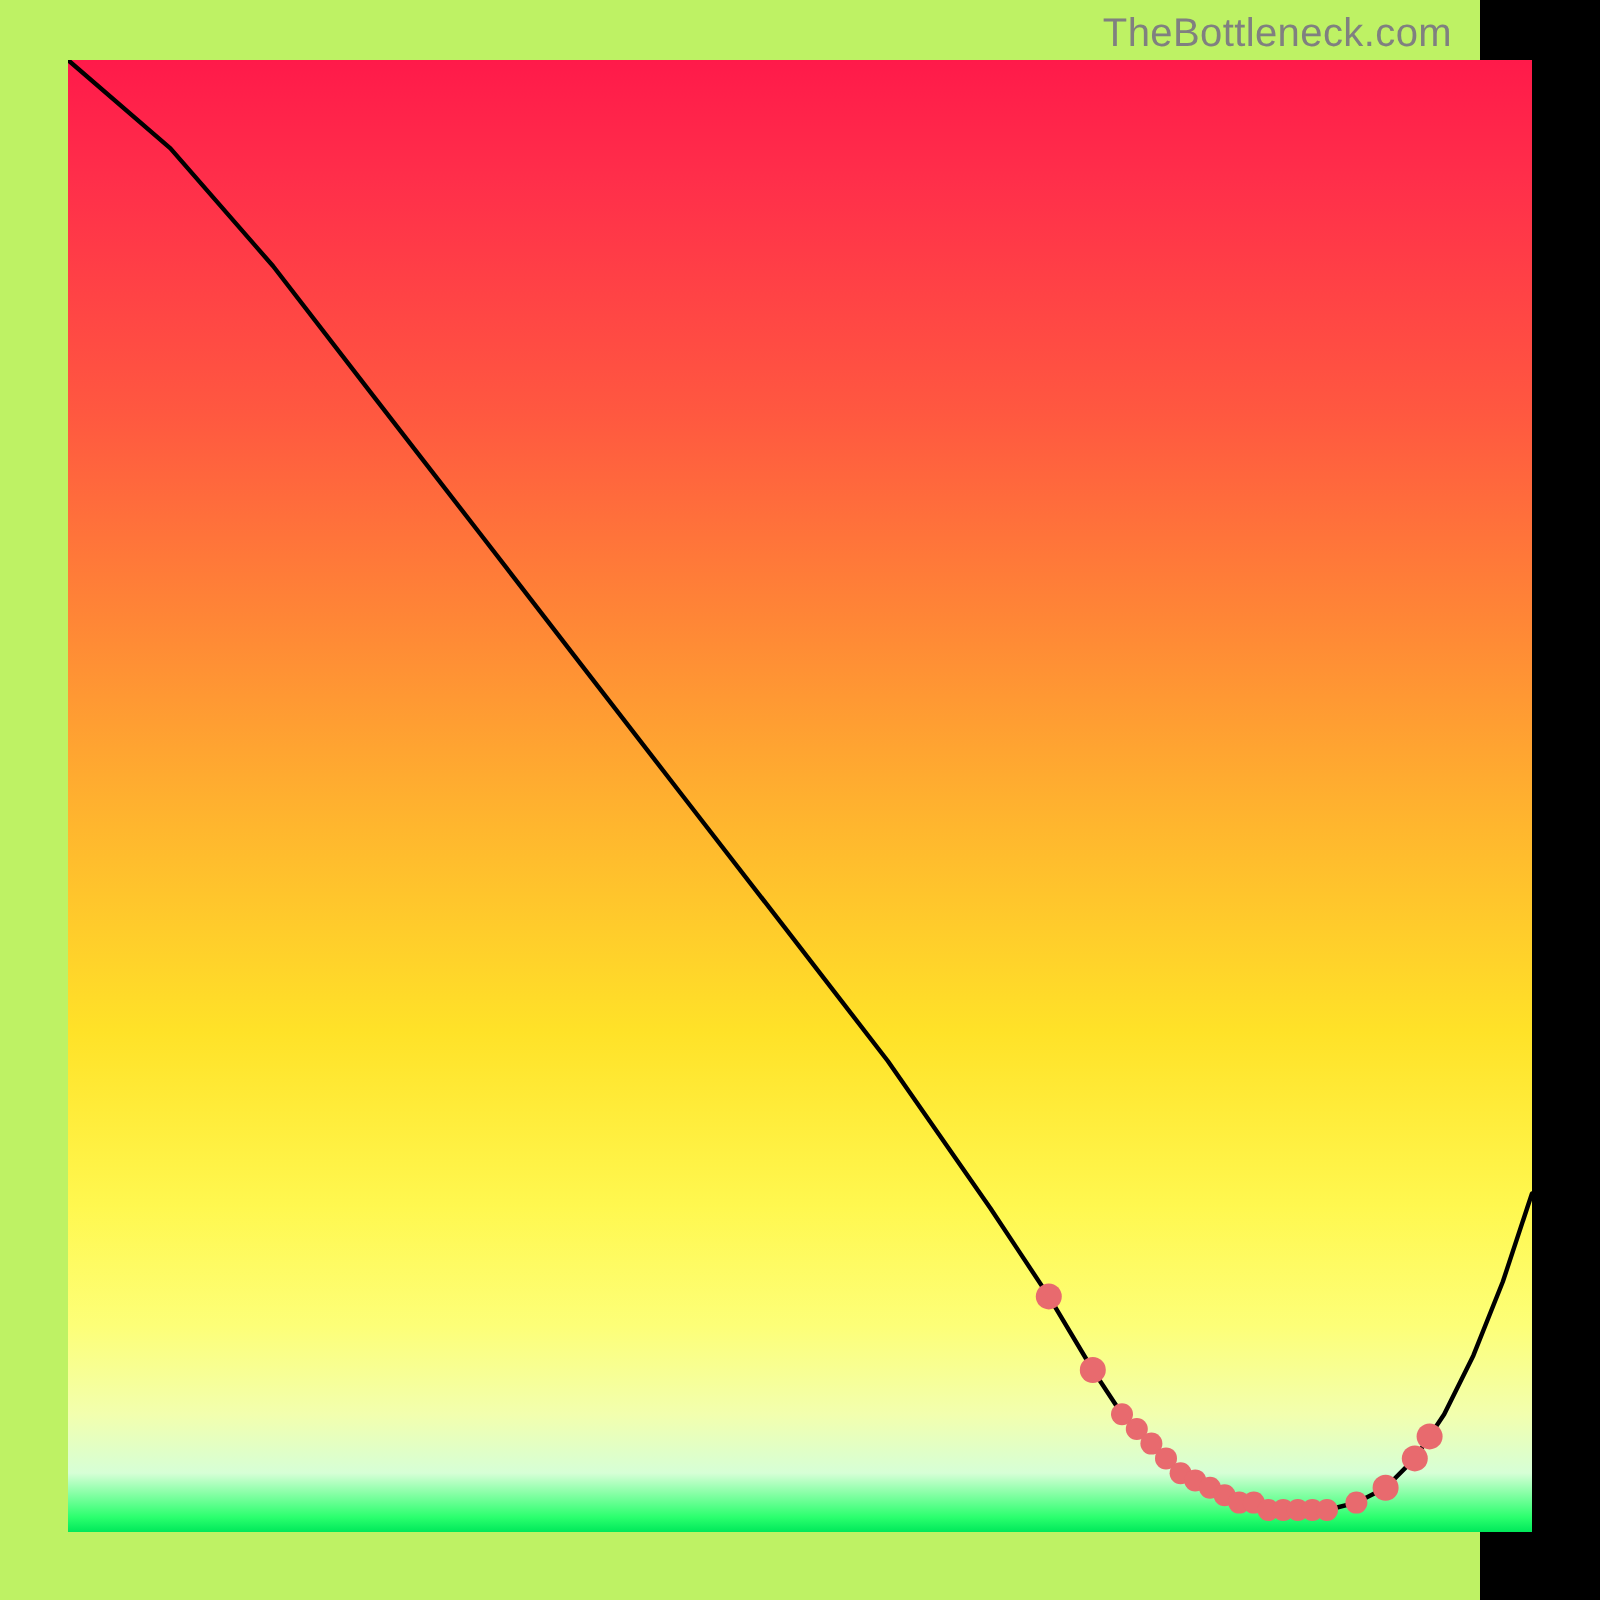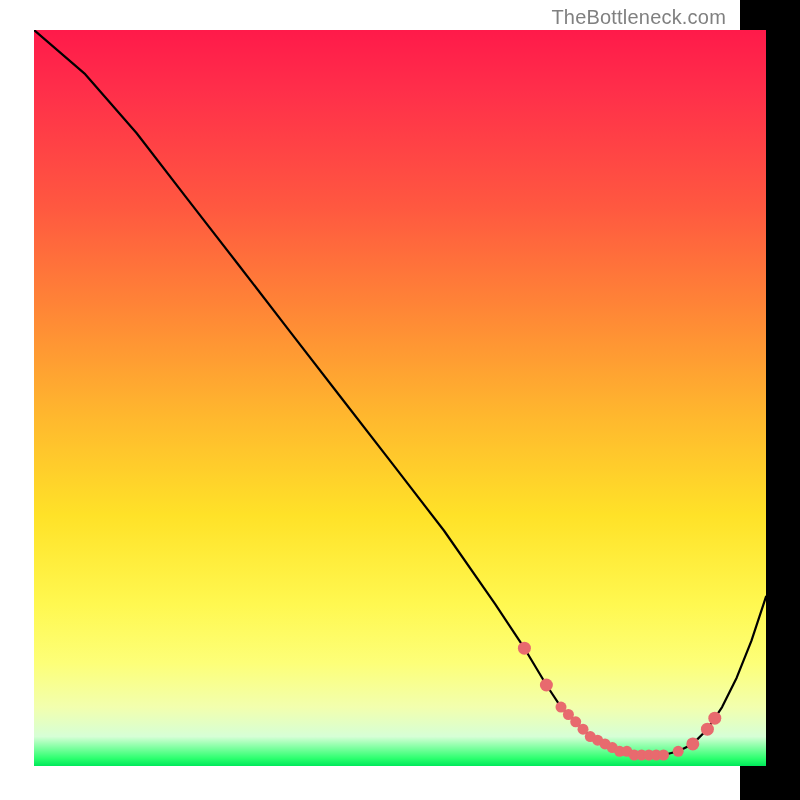--- a/index.html
+++ b/index.html
@@ -1,21 +1,21 @@
 <!DOCTYPE html>
 <html><head>
 <meta charset="utf-8">
 <style>
   * { margin: 0; padding: 0; box-sizing: border-box; }
   html, body { width: 800px; height: 800px; background: #000; overflow: hidden; }
   .stage {
     position: relative;
     width: 740px;
     height: 800px;
-    background: #ffffff;
+    background: #bef264;
   }
   .attribution {
     position: absolute;
     top: 6px;
     right: 14px;
     font-family: Arial, Helvetica, sans-serif;
     font-size: 20px;
     color: #808080;
     letter-spacing: 0.2px;
   }

